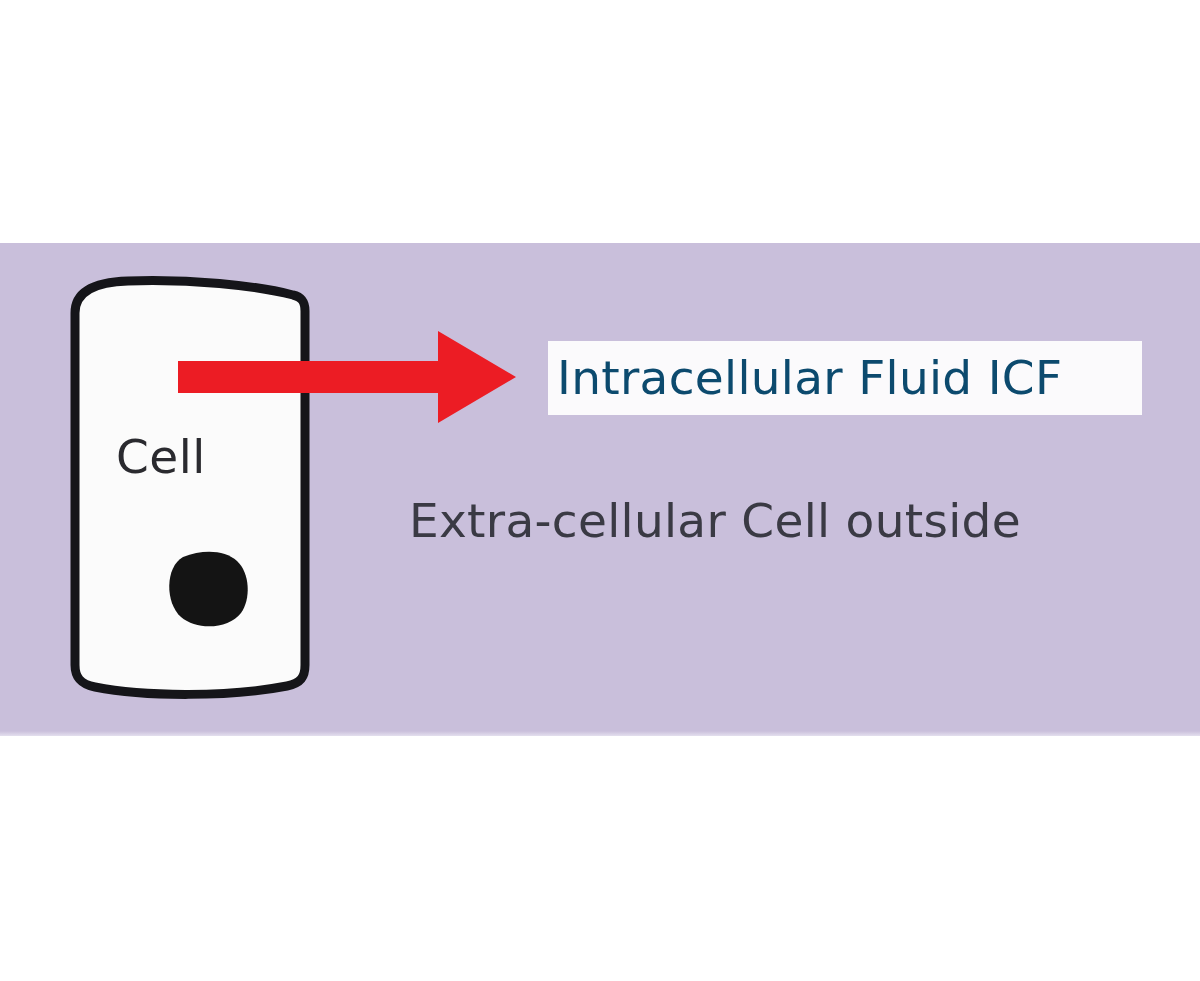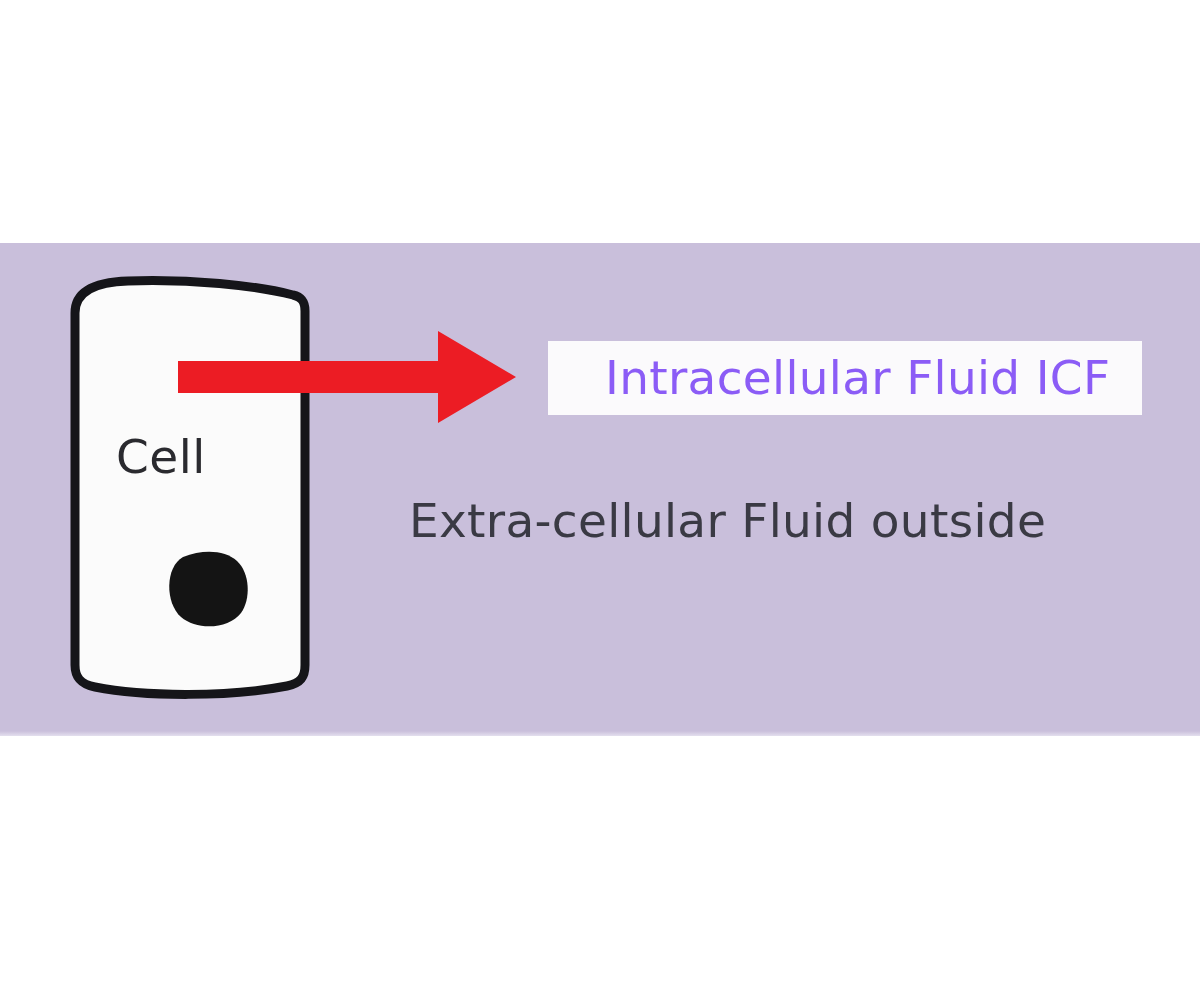--- a/index.html
+++ b/index.html
@@ -82,24 +82,23 @@
     background: #fbfafc;
     display: flex;
     align-items: center;
     box-sizing: border-box;
     padding-left: 9px;
   }
   .icf-label-text {
     font-family: "DejaVu Sans", sans-serif;
     font-size: 47px;
     line-height: 56px;
-    color: #8b5cf6;
+    color: #0c4a6e;
     letter-spacing: 0.3px;
     white-space: nowrap;
-    margin-left: 48px;
   }
   .ecf-label {
     position: absolute;
     left: 409px;
     top: 492px;
     font-family: "DejaVu Sans", sans-serif;
     font-size: 47px;
     line-height: 58px;
     color: #3a3a44;
     letter-spacing: 0.3px;
@@ -144,15 +143,15 @@
              L 6 68
              Z" fill="#ec1c24"></path>
   </svg>
 
   <div class="cell-label">Cell</div>
 
   <div class="icf-label">
     <span class="icf-label-text">Intracellular Fluid ICF</span>
   </div>
 
-  <div class="ecf-label">Extra-cellular Fluid outside</div>
+  <div class="ecf-label">Extra-cellular Cell outside</div>
 
 </div>
 
 </body></html>

